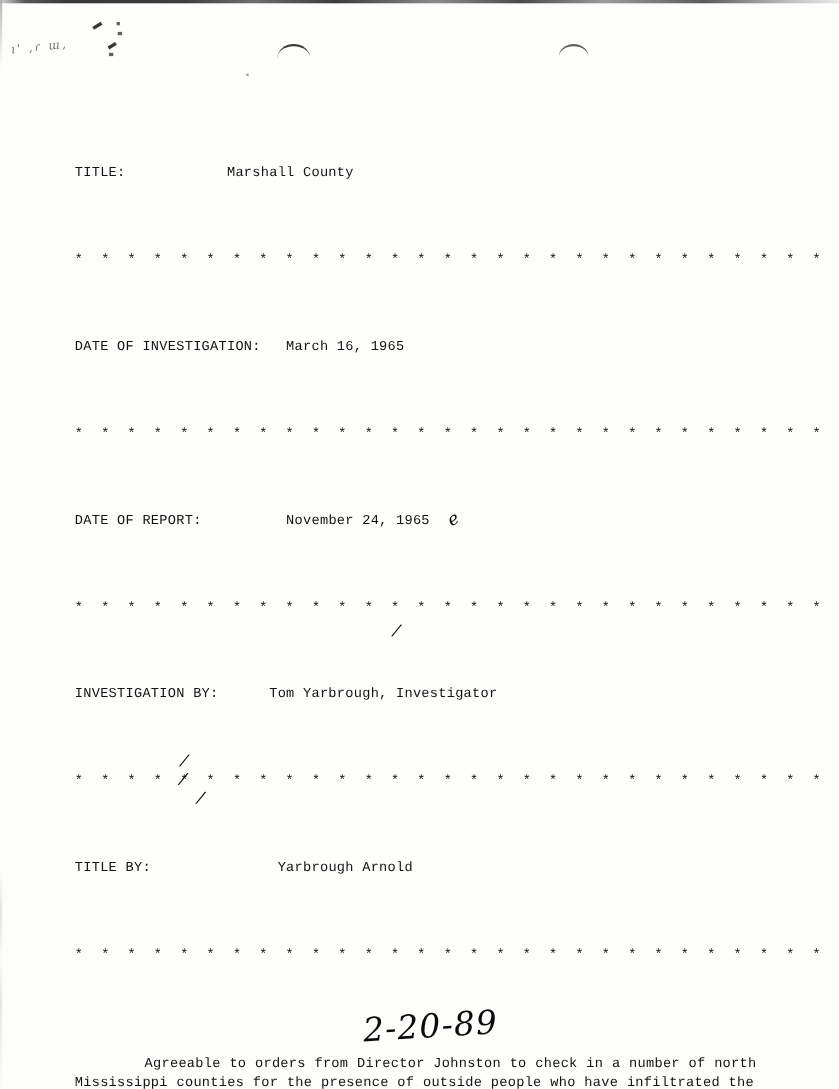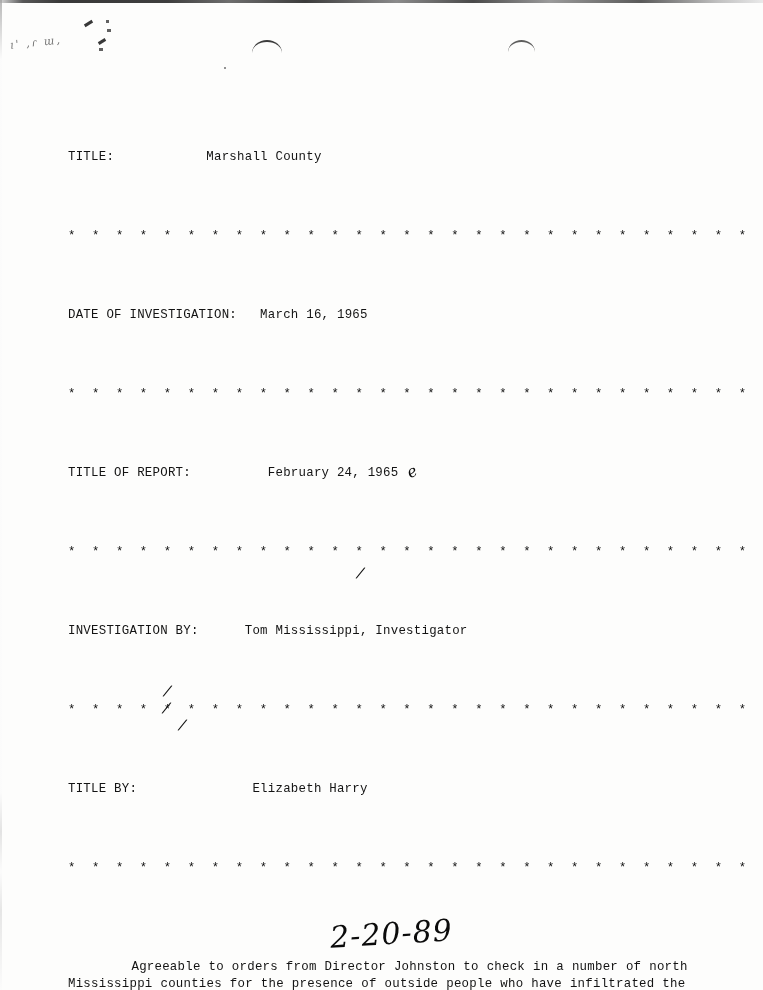--- a/index.html
+++ b/index.html
@@ -162,29 +162,29 @@
 
     
     <div class="hdr-row"><span class="hdr-label">TITLE:</span><span>            </span><span>Marshall County</span></div>
 
     <div class="stars">*  *  *  *  *  *  *  *  *  *  *  *  *  *  *  *  *  *  *  *  *  *  *  *  *  *  *  *  *  *  *  *  *  *  *  *  *  *  *  *  *  *  *</div>
 
     <div class="hdr-row"><span class="hdr-label">DATE OF INVESTIGATION:</span><span>   </span><span>March 16, 1965</span></div>
 
     <div class="stars">*  *  *  *  *  *  *  *  *  *  *  *  *  *  *  *  *  *  *  *  *  *  *  *  *  *  *  *  *  *  *  *  *  *  *  *  *  *  *  *  *  *  *</div>
 
-    <div class="hdr-row"><span class="hdr-label">TITLE OF REPORT:</span><span>          </span><span>February 24, 1965</span></div>
-
-    <div class="stars">*  *  *  *  *  *  *  *  *  *  *  *  *  *  *  *  *  *  *  *  *  *  *  *  *  *  *  *  *  *  *  *  *  *  *  *  *  *  *  *  *  *  *</div>
-
-    <div class="hdr-row"><span class="hdr-label">INVESTIGATION BY:</span><span>      </span><span>Tom Mississippi, Investigator</span></div>
-
-    <div class="stars">*  *  *  *  *  *  *  *  *  *  *  *  *  *  *  *  *  *  *  *  *  *  *  *  *  *  *  *  *  *  *  *  *  *  *  *  *  *  *  *  *  *  *</div>
-
-    <div class="hdr-row"><span class="hdr-label">TITLE BY:</span><span>               </span><span>Elizabeth Harry</span></div>
+    <div class="hdr-row"><span class="hdr-label">DATE OF REPORT:</span><span>          </span><span>November 24, 1965</span></div>
+
+    <div class="stars">*  *  *  *  *  *  *  *  *  *  *  *  *  *  *  *  *  *  *  *  *  *  *  *  *  *  *  *  *  *  *  *  *  *  *  *  *  *  *  *  *  *  *</div>
+
+    <div class="hdr-row"><span class="hdr-label">INVESTIGATION BY:</span><span>      </span><span>Tom Yarbrough, Investigator</span></div>
+
+    <div class="stars">*  *  *  *  *  *  *  *  *  *  *  *  *  *  *  *  *  *  *  *  *  *  *  *  *  *  *  *  *  *  *  *  *  *  *  *  *  *  *  *  *  *  *</div>
+
+    <div class="hdr-row"><span class="hdr-label">TITLE BY:</span><span>               </span><span>Yarbrough Arnold</span></div>
 
     <div class="stars" style="margin-bottom:18px;">*  *  *  *  *  *  *  *  *  *  *  *  *  *  *  *  *  *  *  *  *  *  *  *  *  *  *  *  *  *  *  *  *  *  *  *  *  *  *  *  *  *  *</div>
 
     
     <p class="para">        Agreeable to orders from Director Johnston to check in a number of north
 Mississippi counties for the presence of outside people who have infiltrated the
 civil rights movement, I journeyed to Holly Springs, Mississippi, county seat of
 Marshall County.  Upon my arrival there I contacted Sheriff Ash, City Marshall Harry
 Bryant, State Senator George Yarbrough, and other county officials.</p>
     

